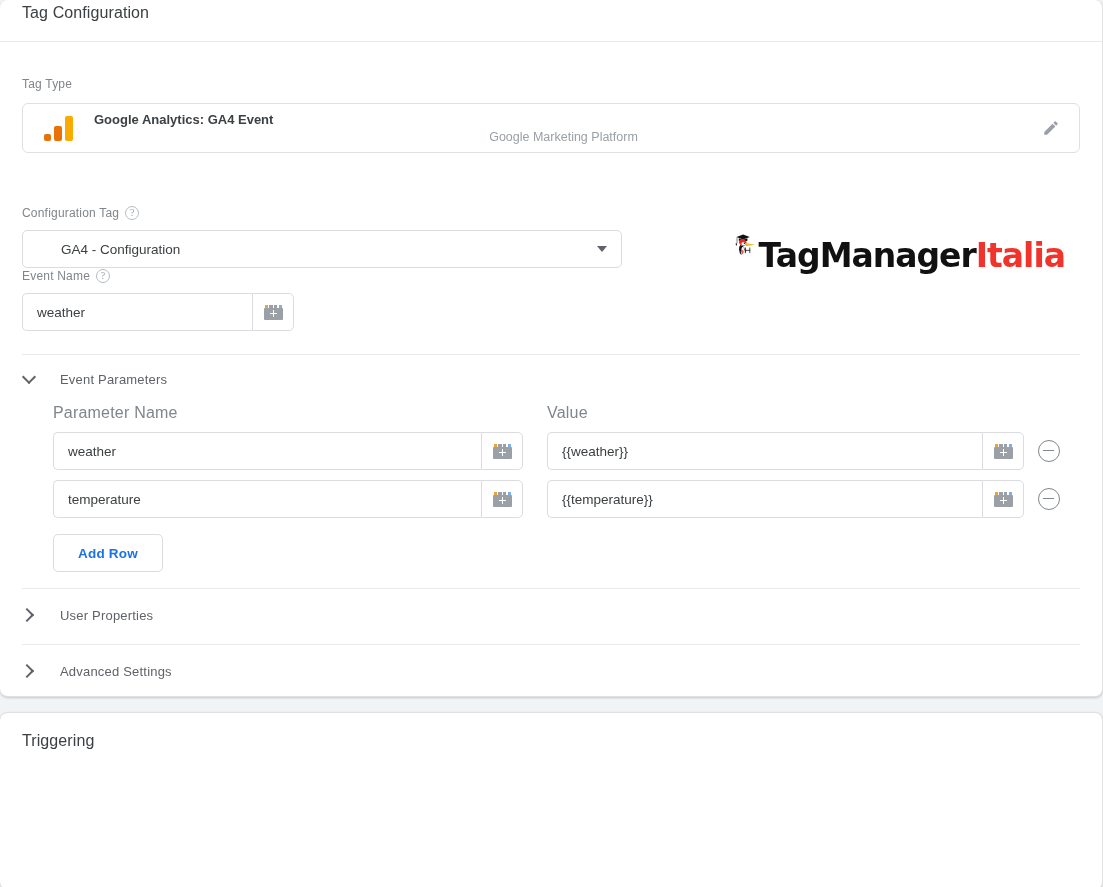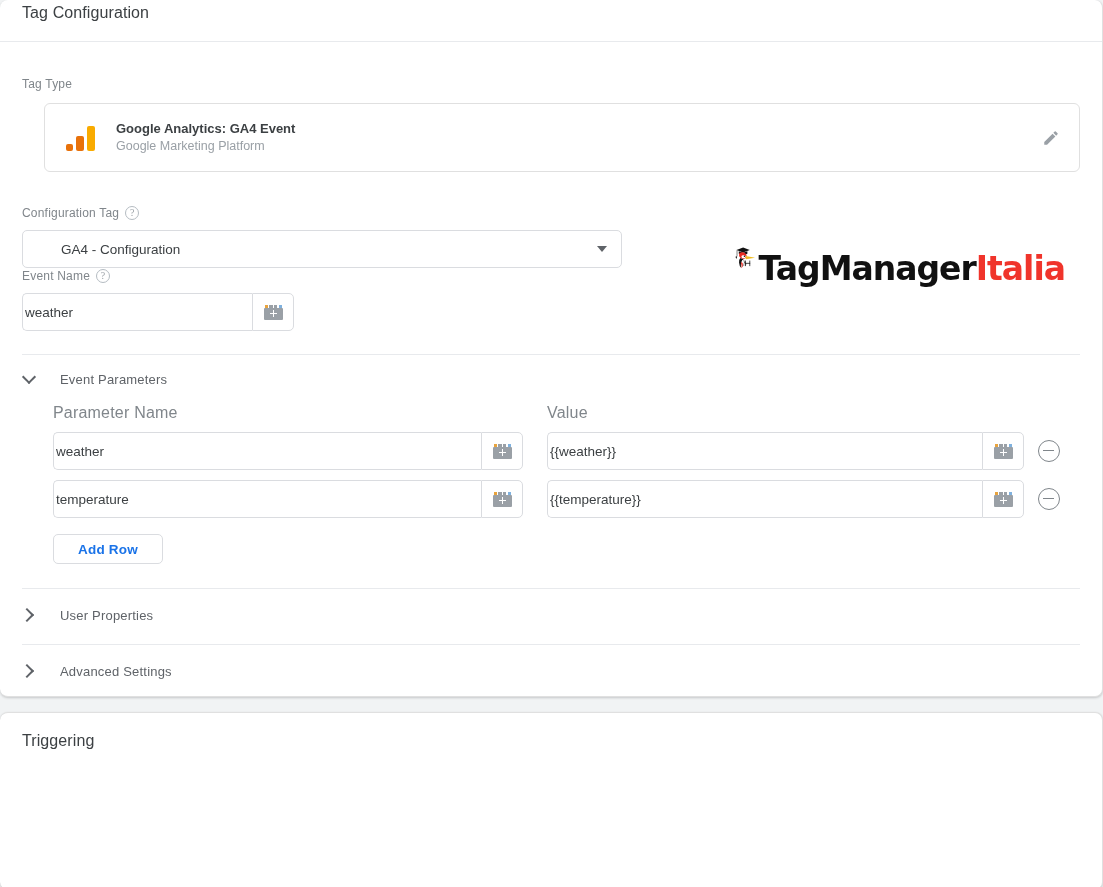--- a/index.html
+++ b/index.html
@@ -60,37 +60,36 @@
     line-height: 12px;
     text-align: center;
     font-family: "Liberation Serif", serif;
     flex: none;
   }
 
   
   #tag-type-block { position: absolute; top: 77px; left: 22px; right: 22px; }
   .tag-type-card {
     margin-top: 12px;
-    height: 69px;
+    height: 50px;
     border: 1px solid #e0e0e0;
     border-radius: 6px;
     background: #fff;
     display: flex;
     align-items: center;
     padding: 0 10px 0 22px;
-    margin-left: 22px;
   }
   .ga-icon { width: 30px; height: 26px; position: relative; flex: none; }
   .ga-icon i { position: absolute; bottom: 0; border-radius: 2px; display:block; }
   .ga-bar-tall  { right: 2px;  width: 8px;  height: 25px; background: #f9ab00; border-radius: 4px; }
   .ga-bar-mid   { right: 13px; width: 8px;  height: 15px; background: #e8710a; border-radius: 4px; }
   .ga-dot       { right: 24px; width: 7px;  height: 7px;  background: #e8710a; border-radius: 50%; }
   .tag-type-text { margin-left: 19px; flex: 1 1 auto; }
   .tag-type-name { font-size: 13px; font-weight: bold; color: #3c4043; line-height: 18px; }
-  .tag-type-sub  { font-size: 12.5px; color: #9aa0a6; line-height: 17px; }
+  .tag-type-sub  { font-size: 12.5px; color: #9aa0a6; line-height: 17px; text-align: center; }
   .pencil-btn {
     width: 36px; height: 36px;
     display: flex; align-items: center; justify-content: center;
     flex: none;
   }
 
   
   #config-tag-block { position: absolute; top: 206px; left: 22px; }
   .select-box {
     margin-top: 10px;
@@ -112,21 +111,21 @@
   
   #event-name-block { position: absolute; top: 269px; left: 22px; }
   .input-group { margin-top: 10px; display: flex; }
   .text-input {
     border: 1px solid #dadce0;
     border-radius: 5px 0 0 5px;
     border-right: none;
     background: #fff;
     height: 38px;
     display: flex; align-items: center;
-    padding: 0 2px;
+    padding: 0 14px;
     font-size: 13.5px;
     color: #3c4043;
   }
   .var-btn {
     width: 42px; height: 38px;
     border: 1px solid #dadce0;
     border-radius: 0 5px 5px 0;
     background: #fff;
     display: flex; align-items: center; justify-content: center;
     flex: none;
@@ -184,35 +183,35 @@
     position: relative;
     flex: none;
   }
   .remove-btn::after {
     content: ""; position: absolute;
     left: 4px; top: 8.5px; width: 11px; height: 1.6px;
     background: #80868b;
   }
   .add-row-btn {
     margin-top: 16px;
-    width: 110px; height: 30px;
+    width: 110px; height: 38px;
     border: 1px solid #dadce0;
     border-radius: 5px;
     background: #fff;
     color: #1a73e8;
     font-size: 13.5px;
     font-weight: bold;
     display: flex; align-items: center; justify-content: center;
     letter-spacing: .2px;
   }
 
   
   #logo {
     position: absolute;
-    left: 735px; top: 210px;
+    left: 735px; top: 197px;
     width: 330px; height: 95px;
     display: flex; align-items: center; justify-content: space-between;
   }
   .logo-word {
     font-family: "DejaVu Sans", sans-serif;
     font-size: 33px;
     font-weight: bold;
     letter-spacing: -1px;
     line-height: 1;
     margin-left: 3px;

